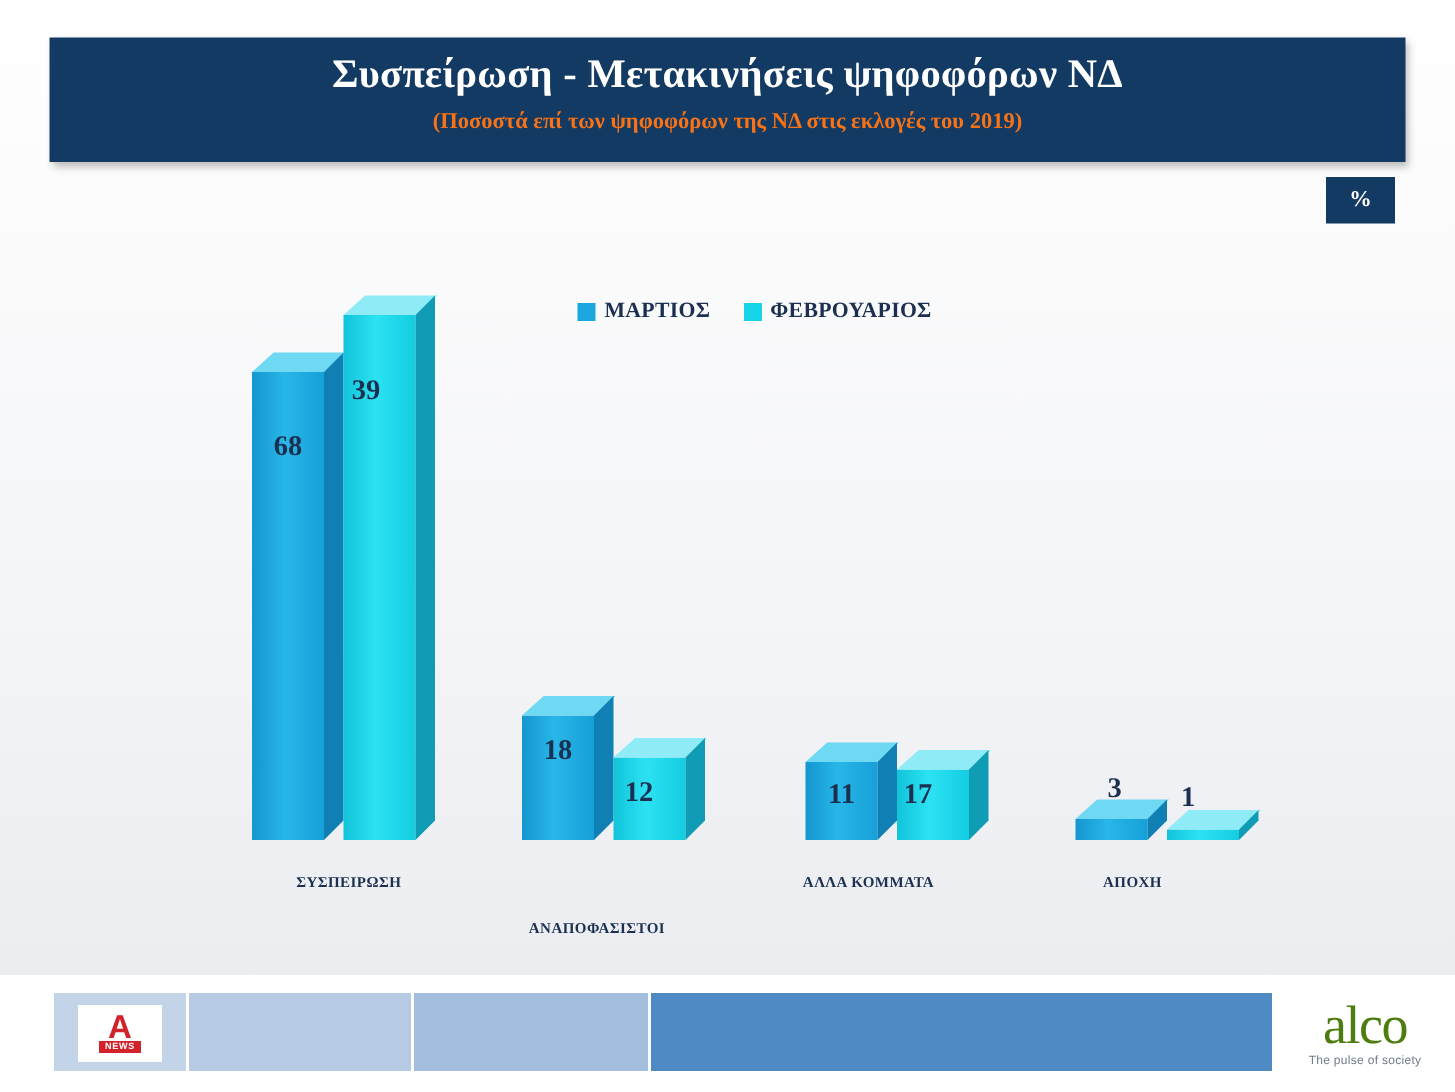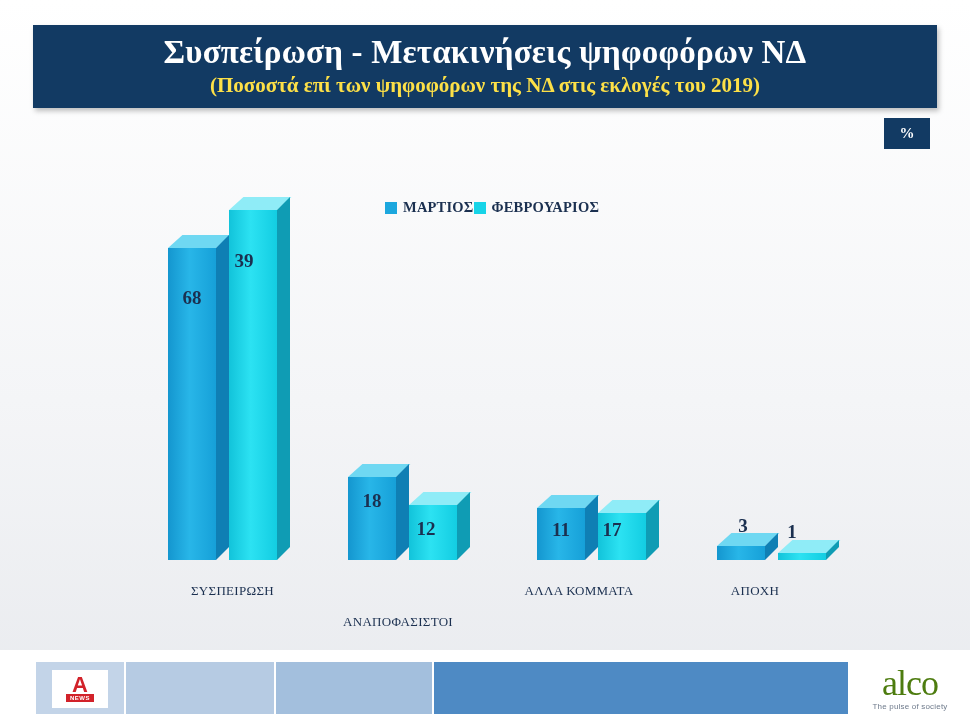--- a/index.html
+++ b/index.html
@@ -29,31 +29,31 @@
     height: 83px;
     background: #123A63;
     box-shadow: 2px 3px 5px rgba(0,0,0,0.25);
   }
   .title-main {
     position: absolute;
     left: 0; right: 0;
     top: 9px;
     text-align: center;
     color: #ffffff;
-    font-size: 33px;
+    font-size: 27px;
     font-weight: bold;
     letter-spacing: 0.2px;
   }
   .title-sub {
     position: absolute;
     left: 0; right: 0;
     top: 48px;
     text-align: center;
-    color: #fde047;
-    font-size: 21px;
+    color: #f97316;
+    font-size: 15px;
     font-weight: bold;
   }
 
   
   .pct-box {
     position: absolute;
     left: 884px;
     top: 118px;
     width: 46px;
     height: 31px;
@@ -65,20 +65,21 @@
     align-items: center;
     justify-content: center;
   }
 
   
   .legend {
     position: absolute;
     left: 385px;
     top: 199px;
     display: flex;
+    gap: 22px;
     align-items: center;
   }
   .legend-item {
     display: flex;
     align-items: center;
     gap: 6px;
   }
   .legend-swatch {
     width: 12px;
     height: 12px;
@@ -97,22 +98,22 @@
     left: 0;
     top: 0;
     width: 970px;
     height: 728px;
     pointer-events: none;
   }
   .cat-label {
     position: absolute;
     top: 583px;
     text-align: center;
-    font-size: 13px;
-    font-weight: normal;
+    font-size: 10px;
+    font-weight: bold;
     color: #1b3050;
     letter-spacing: 0.3px;
   }
 
   
   .bar {
     position: absolute;
     bottom: 0;
   }
   .bar .face {

